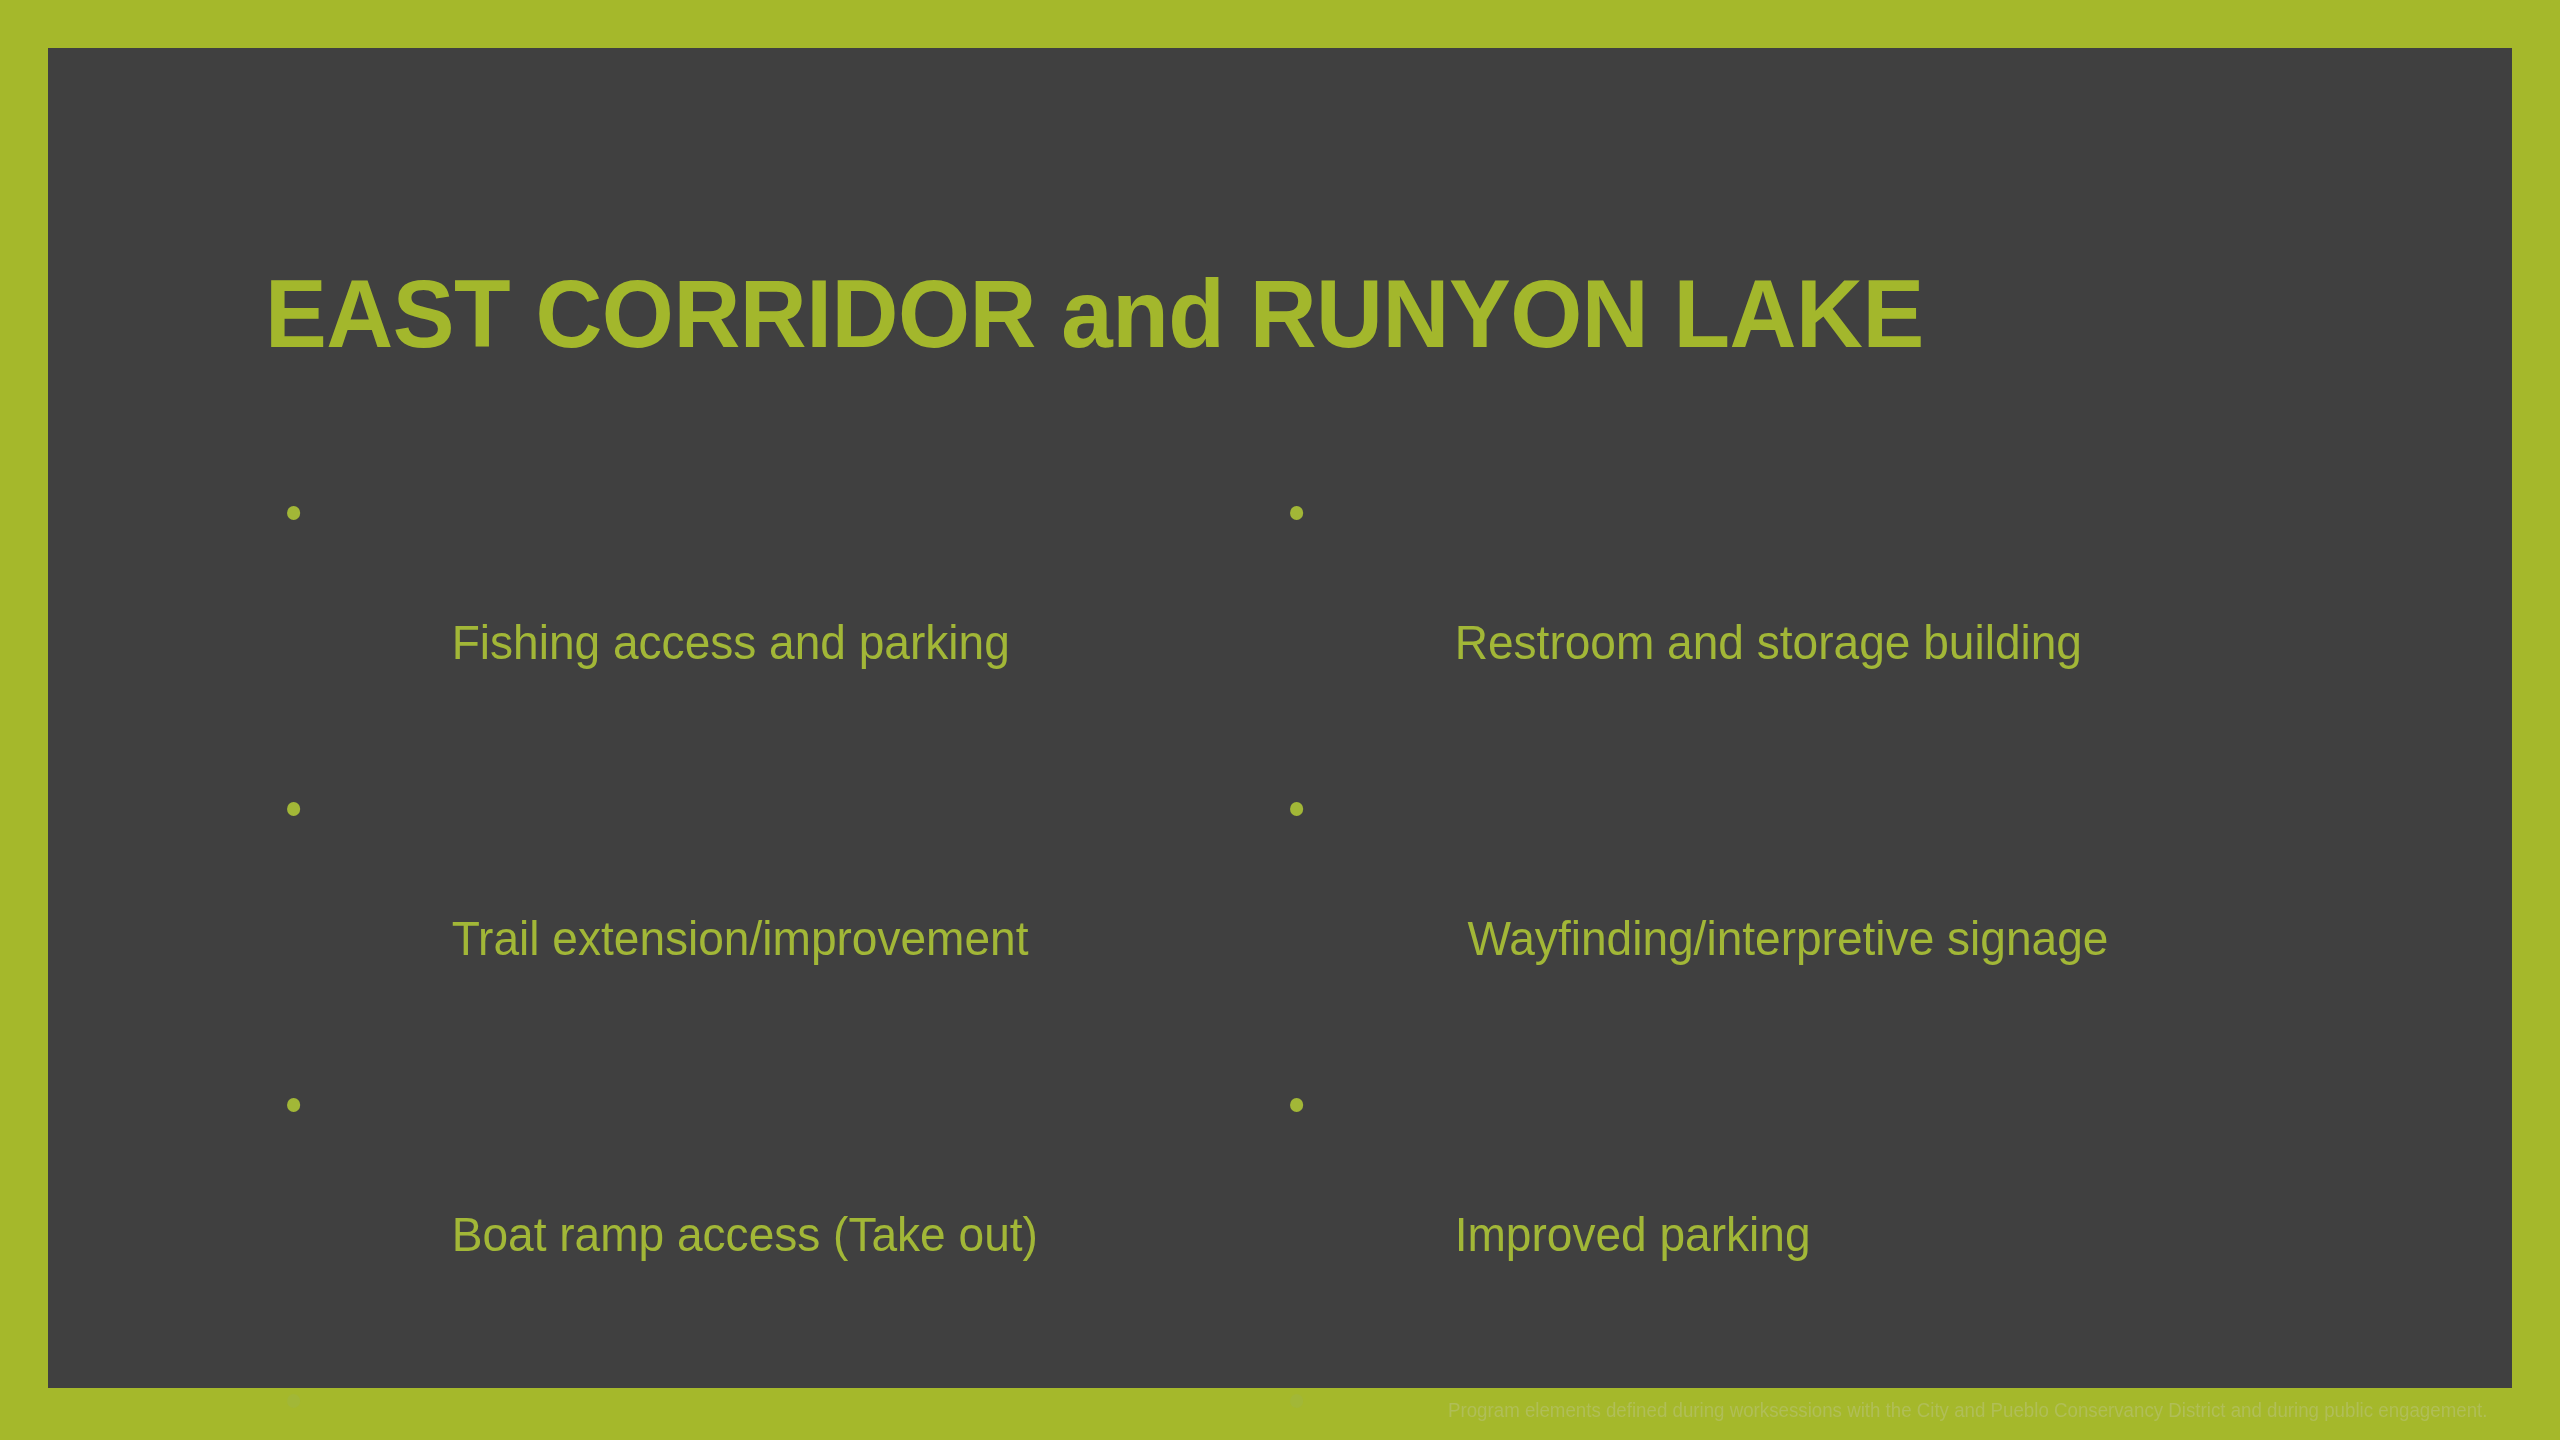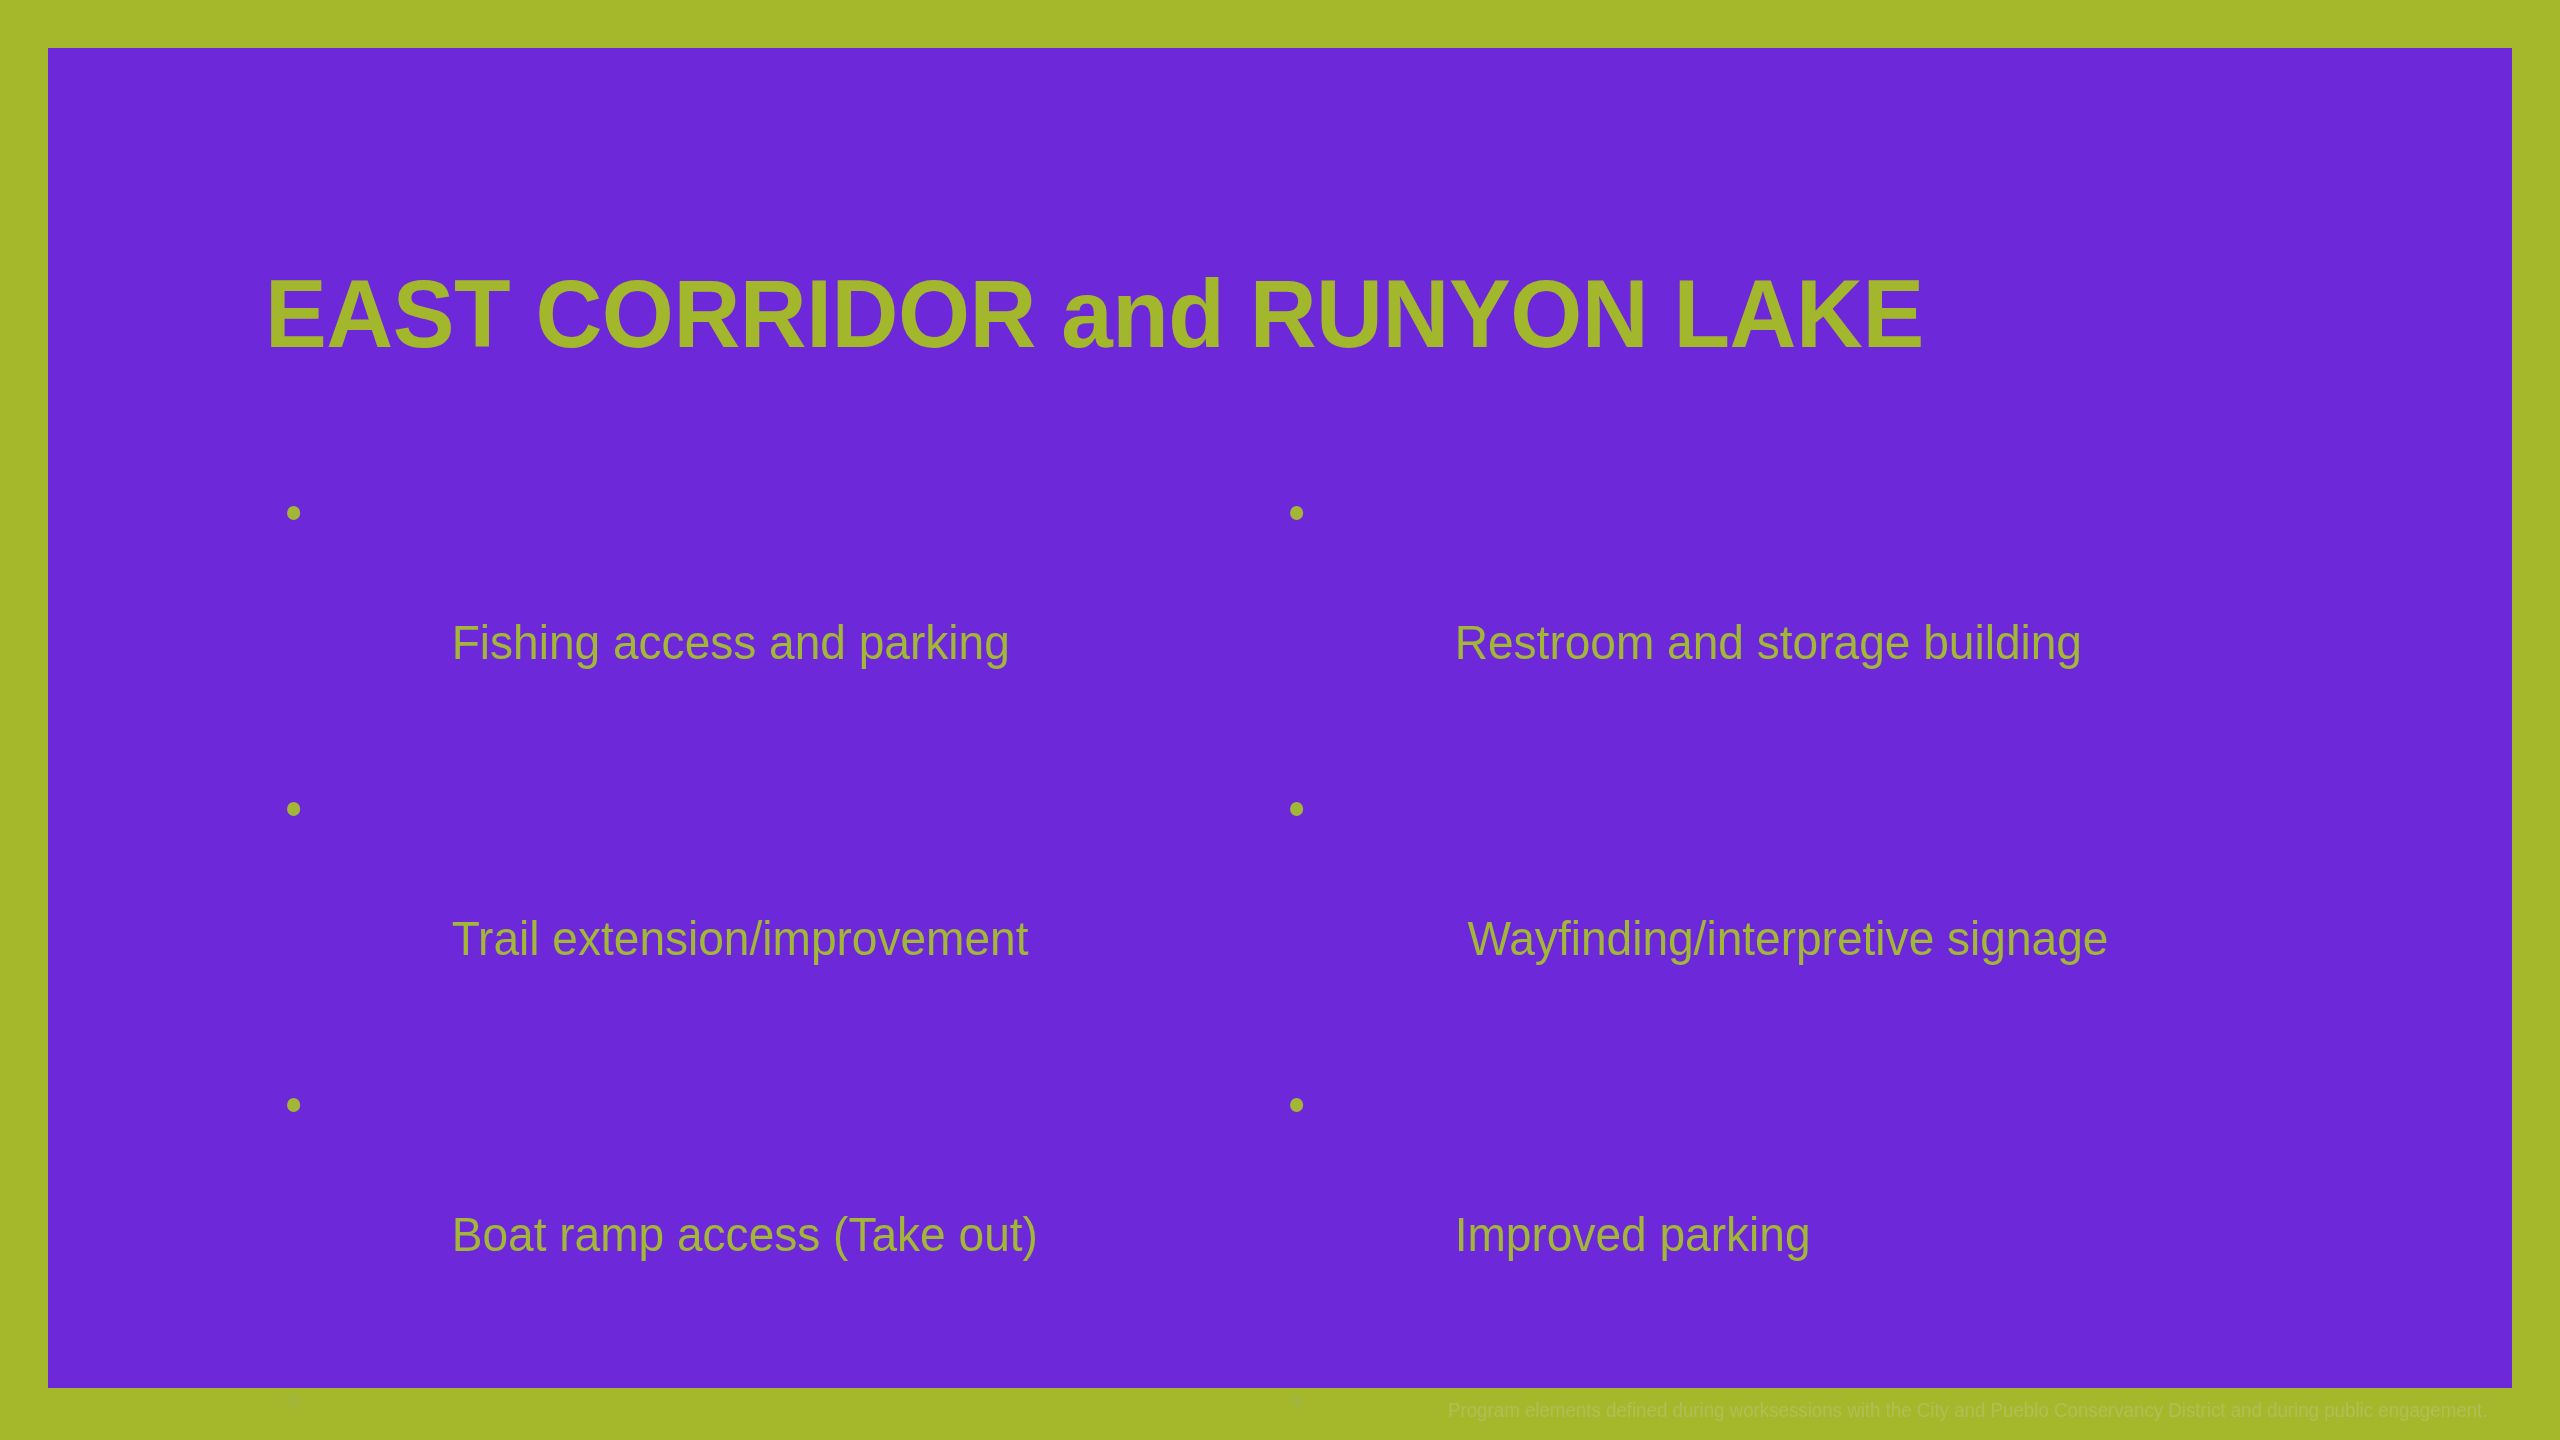--- a/index.html
+++ b/index.html
@@ -21,21 +21,21 @@
     background: #A5B82B;
     box-sizing: border-box;
   }
 
   #slide-panel {
     position: absolute;
     left: 48px;
     top: 48px;
     width: 2464px;
     height: 1340px;
-    background: #6d28d9;
+    background: #404040;
     box-sizing: border-box;
   }
 
   #slide-title {
     position: absolute;
     left: 217px;
     top: 150px;
     width: 2100px;
     font-family: "Liberation Sans", sans-serif;
     font-weight: bold;

